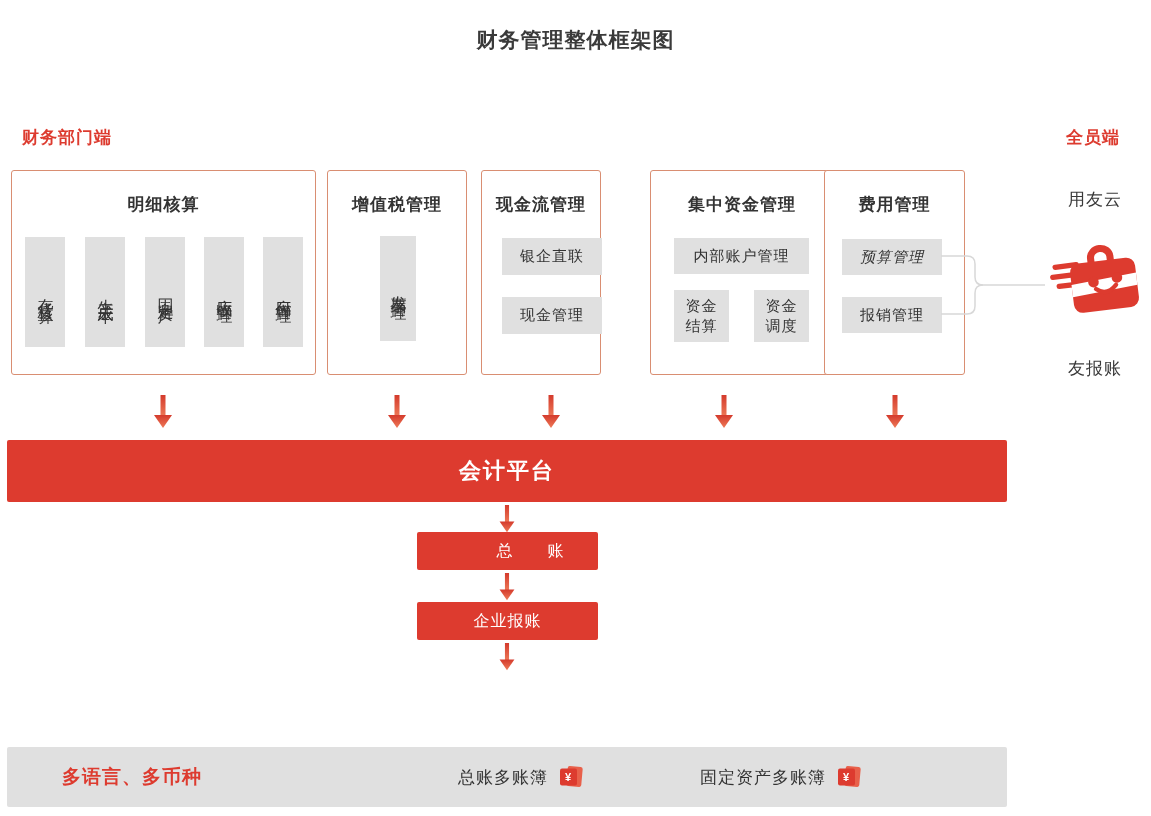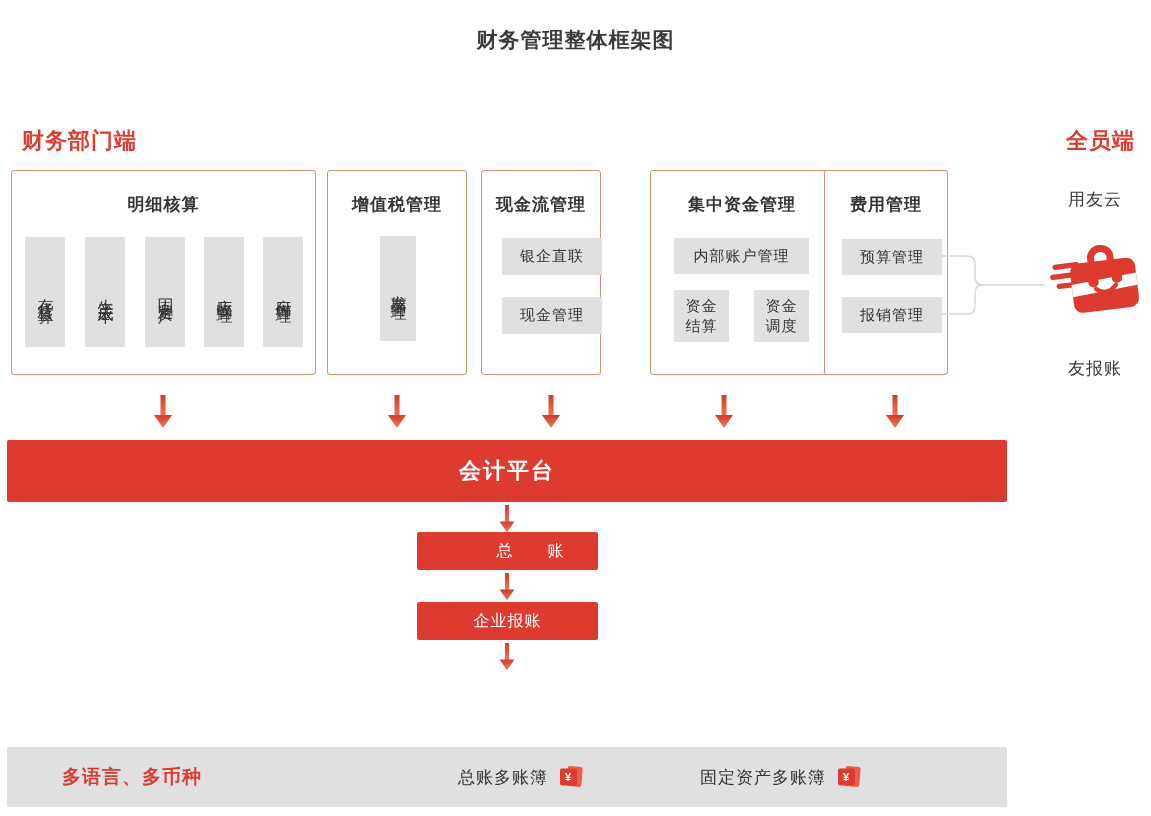--- a/index.html
+++ b/index.html
@@ -6,21 +6,21 @@
   html,body { background:#ffffff; }
   body { font-family:"Liberation Sans","DejaVu Sans",sans-serif; color:#333; }
   .canvas {
     position:relative; width:1151px; height:816px; background:#fff; overflow:hidden;
   }
   .title {
     position:absolute; top:26px; left:0; width:1151px; text-align:center;
     font-size:21px; font-weight:bold; color:#3a3a3a; letter-spacing:1px;
   }
   .section-label {
-    position:absolute; font-size:22px; font-weight:bold; color:#dd3b2f; letter-spacing:1px;
+    position:absolute; font-size:17px; font-weight:bold; color:#dd3b2f; letter-spacing:1px;
   }
   .section-label.left { left:22px; top:126px; }
   .section-label.right { left:1066px; top:126px; }
 
   .module {
     position:absolute; top:170px; height:205px; background:#fff;
     border:1px solid #d98e72; border-radius:3px;
   }
   .module-header {
     position:absolute; top:22px; left:0; width:100%; text-align:center;
@@ -130,23 +130,23 @@
     <div class="hitem" style="left:20px;top:126px;width:100px;height:37px;">现金管理</div>
   </div>
 
   <div class="module" style="left:650px;width:184px;">
     <div class="module-header">集中资金管理</div>
     <div class="hitem" style="left:23px;top:67px;width:135px;height:36px;">内部账户管理</div>
     <div class="hitem two-line" style="left:23px;top:119px;width:55px;height:52px;">资金结算</div>
     <div class="hitem two-line" style="left:103px;top:119px;width:55px;height:52px;">资金调度</div>
   </div>
 
-  <div class="module" style="left:824px;width:124px;">
+  <div class="module" style="left:824px;width:141px;">
     <div class="module-header">费用管理</div>
-    <div class="hitem" style="left:17px;top:68px;width:100px;height:36px;">预算管理</div>
+    <div class="hitem" style="left:17px;top:68px;width:100px;height:36px;font-style:italic;">预算管理</div>
     <div class="hitem" style="left:17px;top:126px;width:100px;height:36px;">报销管理</div>
   </div>
 
   <svg class="connector-svg" width="115" height="100" viewBox="0 0 115 100">
     <path d="M6 21 H32 Q40 21 40 29 V42 Q40 50 48 50 H110" fill="none" stroke="#d8d8d8" stroke-width="1.5"></path>
     <path d="M6 79 H32 Q40 79 40 71 V58 Q40 50 48 50" fill="none" stroke="#d8d8d8" stroke-width="1.5"></path>
   </svg>
 
   <svg class="main-arrow" style="left:154px;">
       <use href="#arrow-sym"></use>

